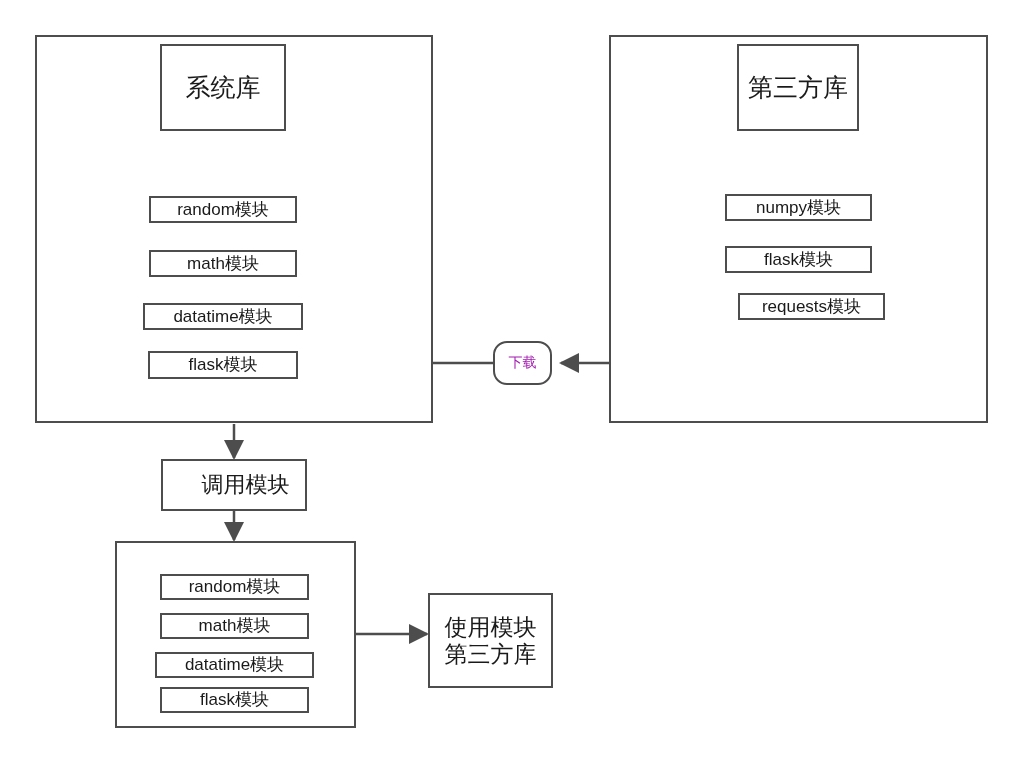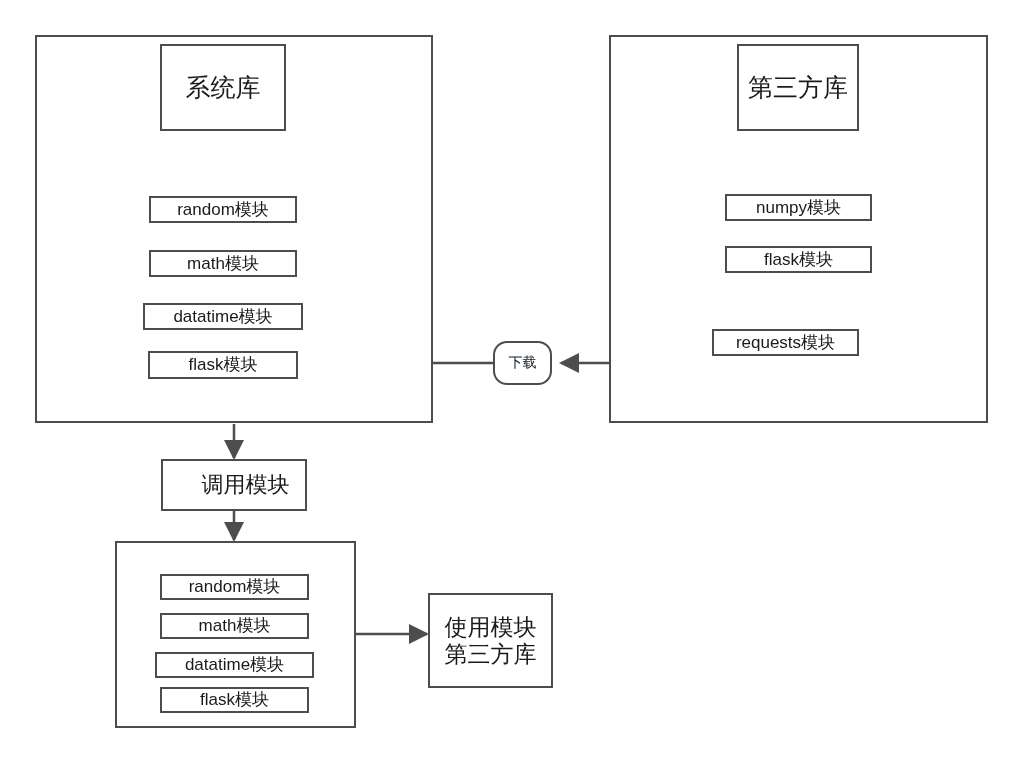--- a/index.html
+++ b/index.html
@@ -60,21 +60,21 @@
   .download-node {
     position: absolute;
     box-sizing: border-box;
     border: 2px solid #4d4d4d;
     border-radius: 14px;
     background: #ffffff;
     display: flex;
     align-items: center;
     justify-content: center;
     font-size: 14px;
-    color: #0f172a;
+    color: #a21caf;
   }
 </style>
 </head>
 <body>
 
 <div id="canvas">
 
   <svg class="svg-layer" viewBox="0 0 1022 765" width="1022" height="765">
     <defs>
       <marker id="arrow" viewBox="0 0 10 10" refX="9" refY="5" markerWidth="8" markerHeight="8" orient="auto-start-reverse">
@@ -117,21 +117,21 @@
   <div class="node title-box" style="left:737px; top:44px; width:122px; height:87px;">
     <span>第三方库</span>
   </div>
 
   <div class="node mod-box" style="left:725px; top:194px; width:147px; height:27px;justify-content:center;">
     <span>numpy模块</span>
   </div>
   <div class="node mod-box" style="left:725px; top:246px; width:147px; height:27px;">
     <span>flask模块</span>
   </div>
-  <div class="node mod-box" style="left:712px; top:293px; width:147px; height:27px;margin-top:36px;">
+  <div class="node mod-box" style="left:738px; top:293px; width:147px; height:27px;">
     <span>requests模块</span>
   </div>
 
   <div class="download-node" style="left:493px; top:341px; width:59px; height:44px;">
     <span>下载</span>
   </div>
 
   <div class="node proc-box" style="left:161px; top:459px; width:146px; height:52px;">
     <span>调用模块</span>
   </div>

